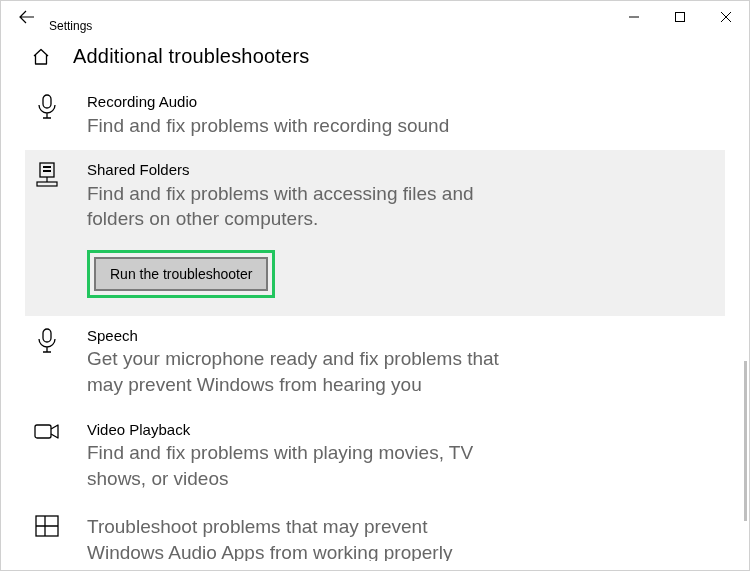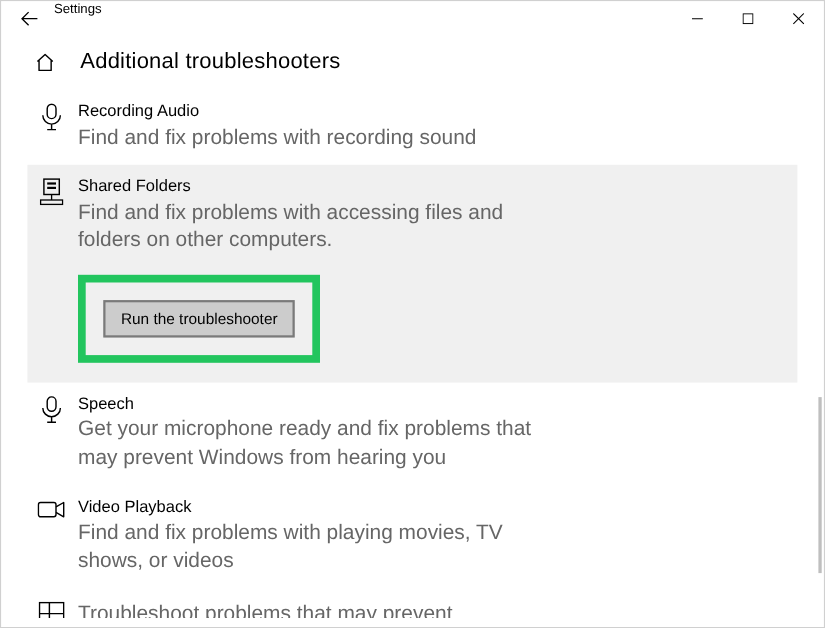--- a/index.html
+++ b/index.html
@@ -8,21 +8,21 @@
       background: #ffffff;
       width: 750px;
       height: 571px;
       overflow: hidden;
       position: relative;
       border: 1px solid #d0d0d0;
     }
     .titlebar {
       height: 32px;
       display: flex;
-      align-items: flex-start;
+      align-items: flex-end;
       padding-left: 8px;
     }
     .back-btn {
       width: 36px;
       height: 32px;
       display: flex;
       align-items: center;
       justify-content: center;
       cursor: pointer;
     }
@@ -83,20 +83,21 @@
       flex-shrink: 0;
       display: flex;
       align-items: flex-start;
       justify-content: center;
       margin-right: 10px;
       margin-top: 2px;
     }
     .item-body {
       flex: 1;
       max-width: 420px;
+      margin-left: 16px;
     }
     .item-title {
       font-size: 15px;
       color: #000;
       font-weight: 400;
       line-height: 1.3;
     }
     .item-desc {
       font-size: 19px;
       color: #666;
@@ -111,22 +112,22 @@
       background: #cccccc;
       border: 2px solid #7a7a7a;
       padding: 7px 14px;
       font-size: 14px;
       font-family: inherit;
       cursor: pointer;
       color: #000;
       margin-left: 240px;
     }
     .red-box {
-      border: 7px solid #22c55e;
-      padding: 16px;
+      border: 3px solid #22c55e;
+      padding: 4px;
       display: inline-block;
     }
     .scrollbar-mock {
       position: absolute;
       right: 2px;
       top: 360px;
       width: 3px;
       height: 160px;
       background: #bfbfbf;
     }

